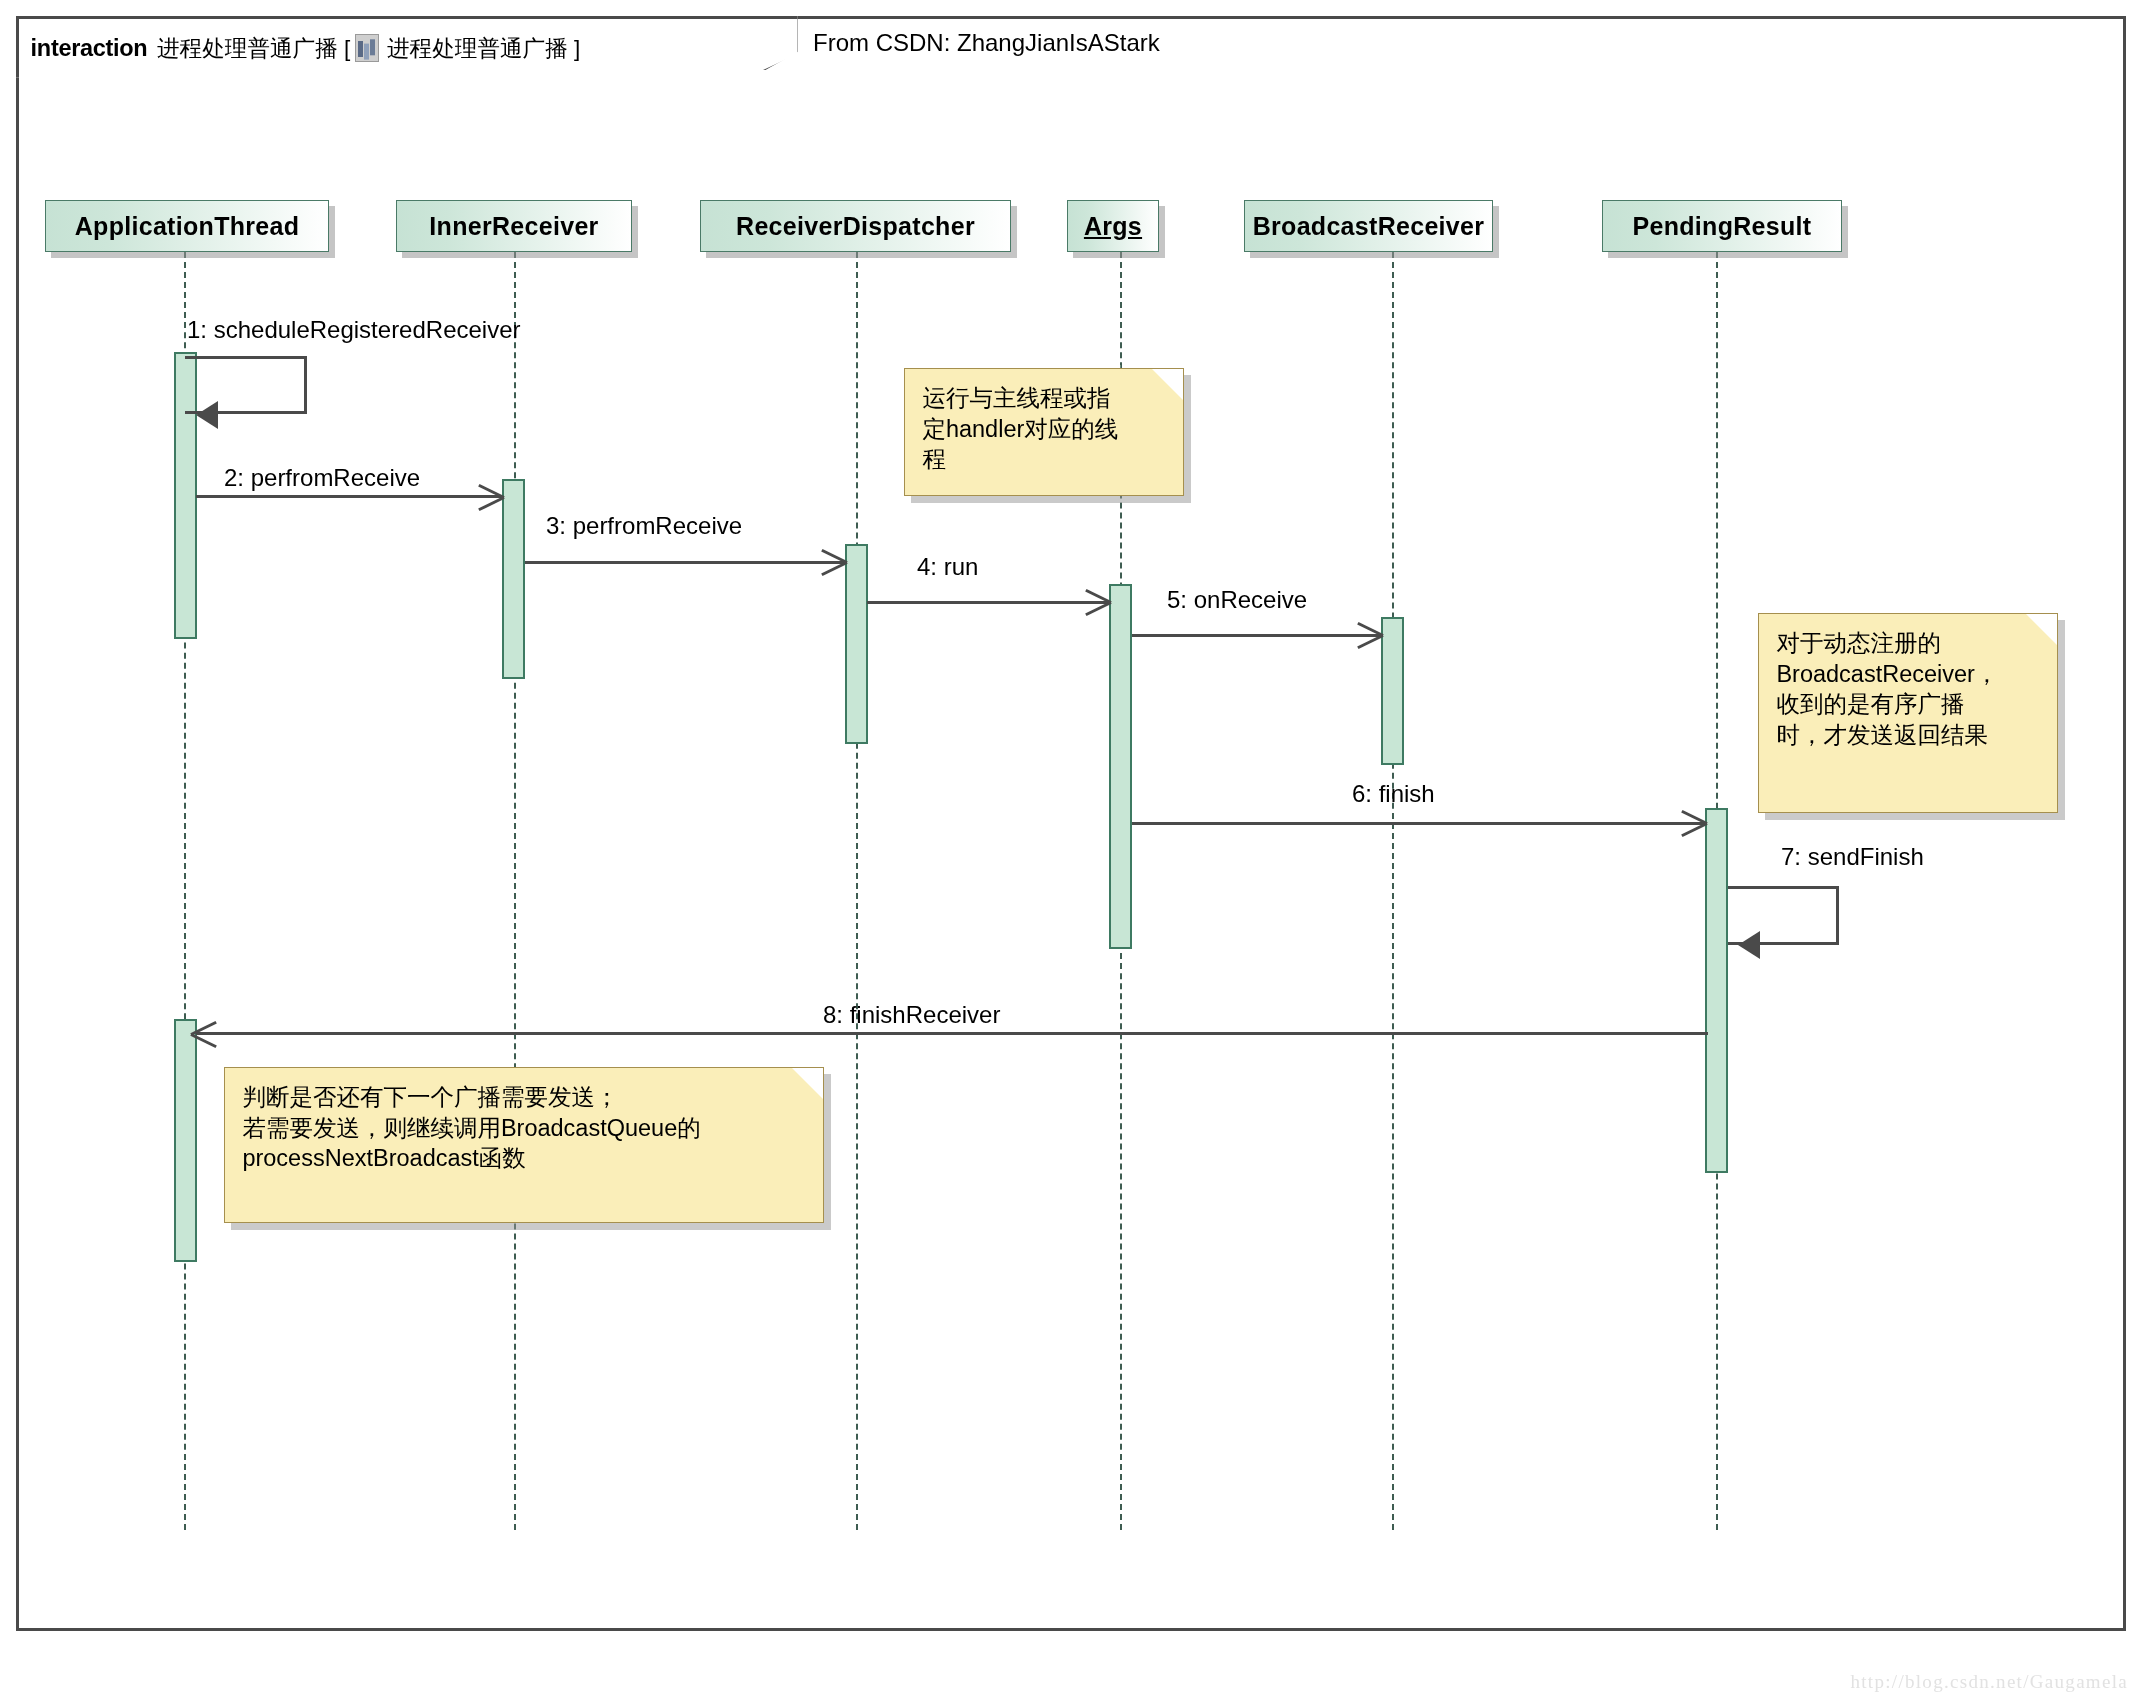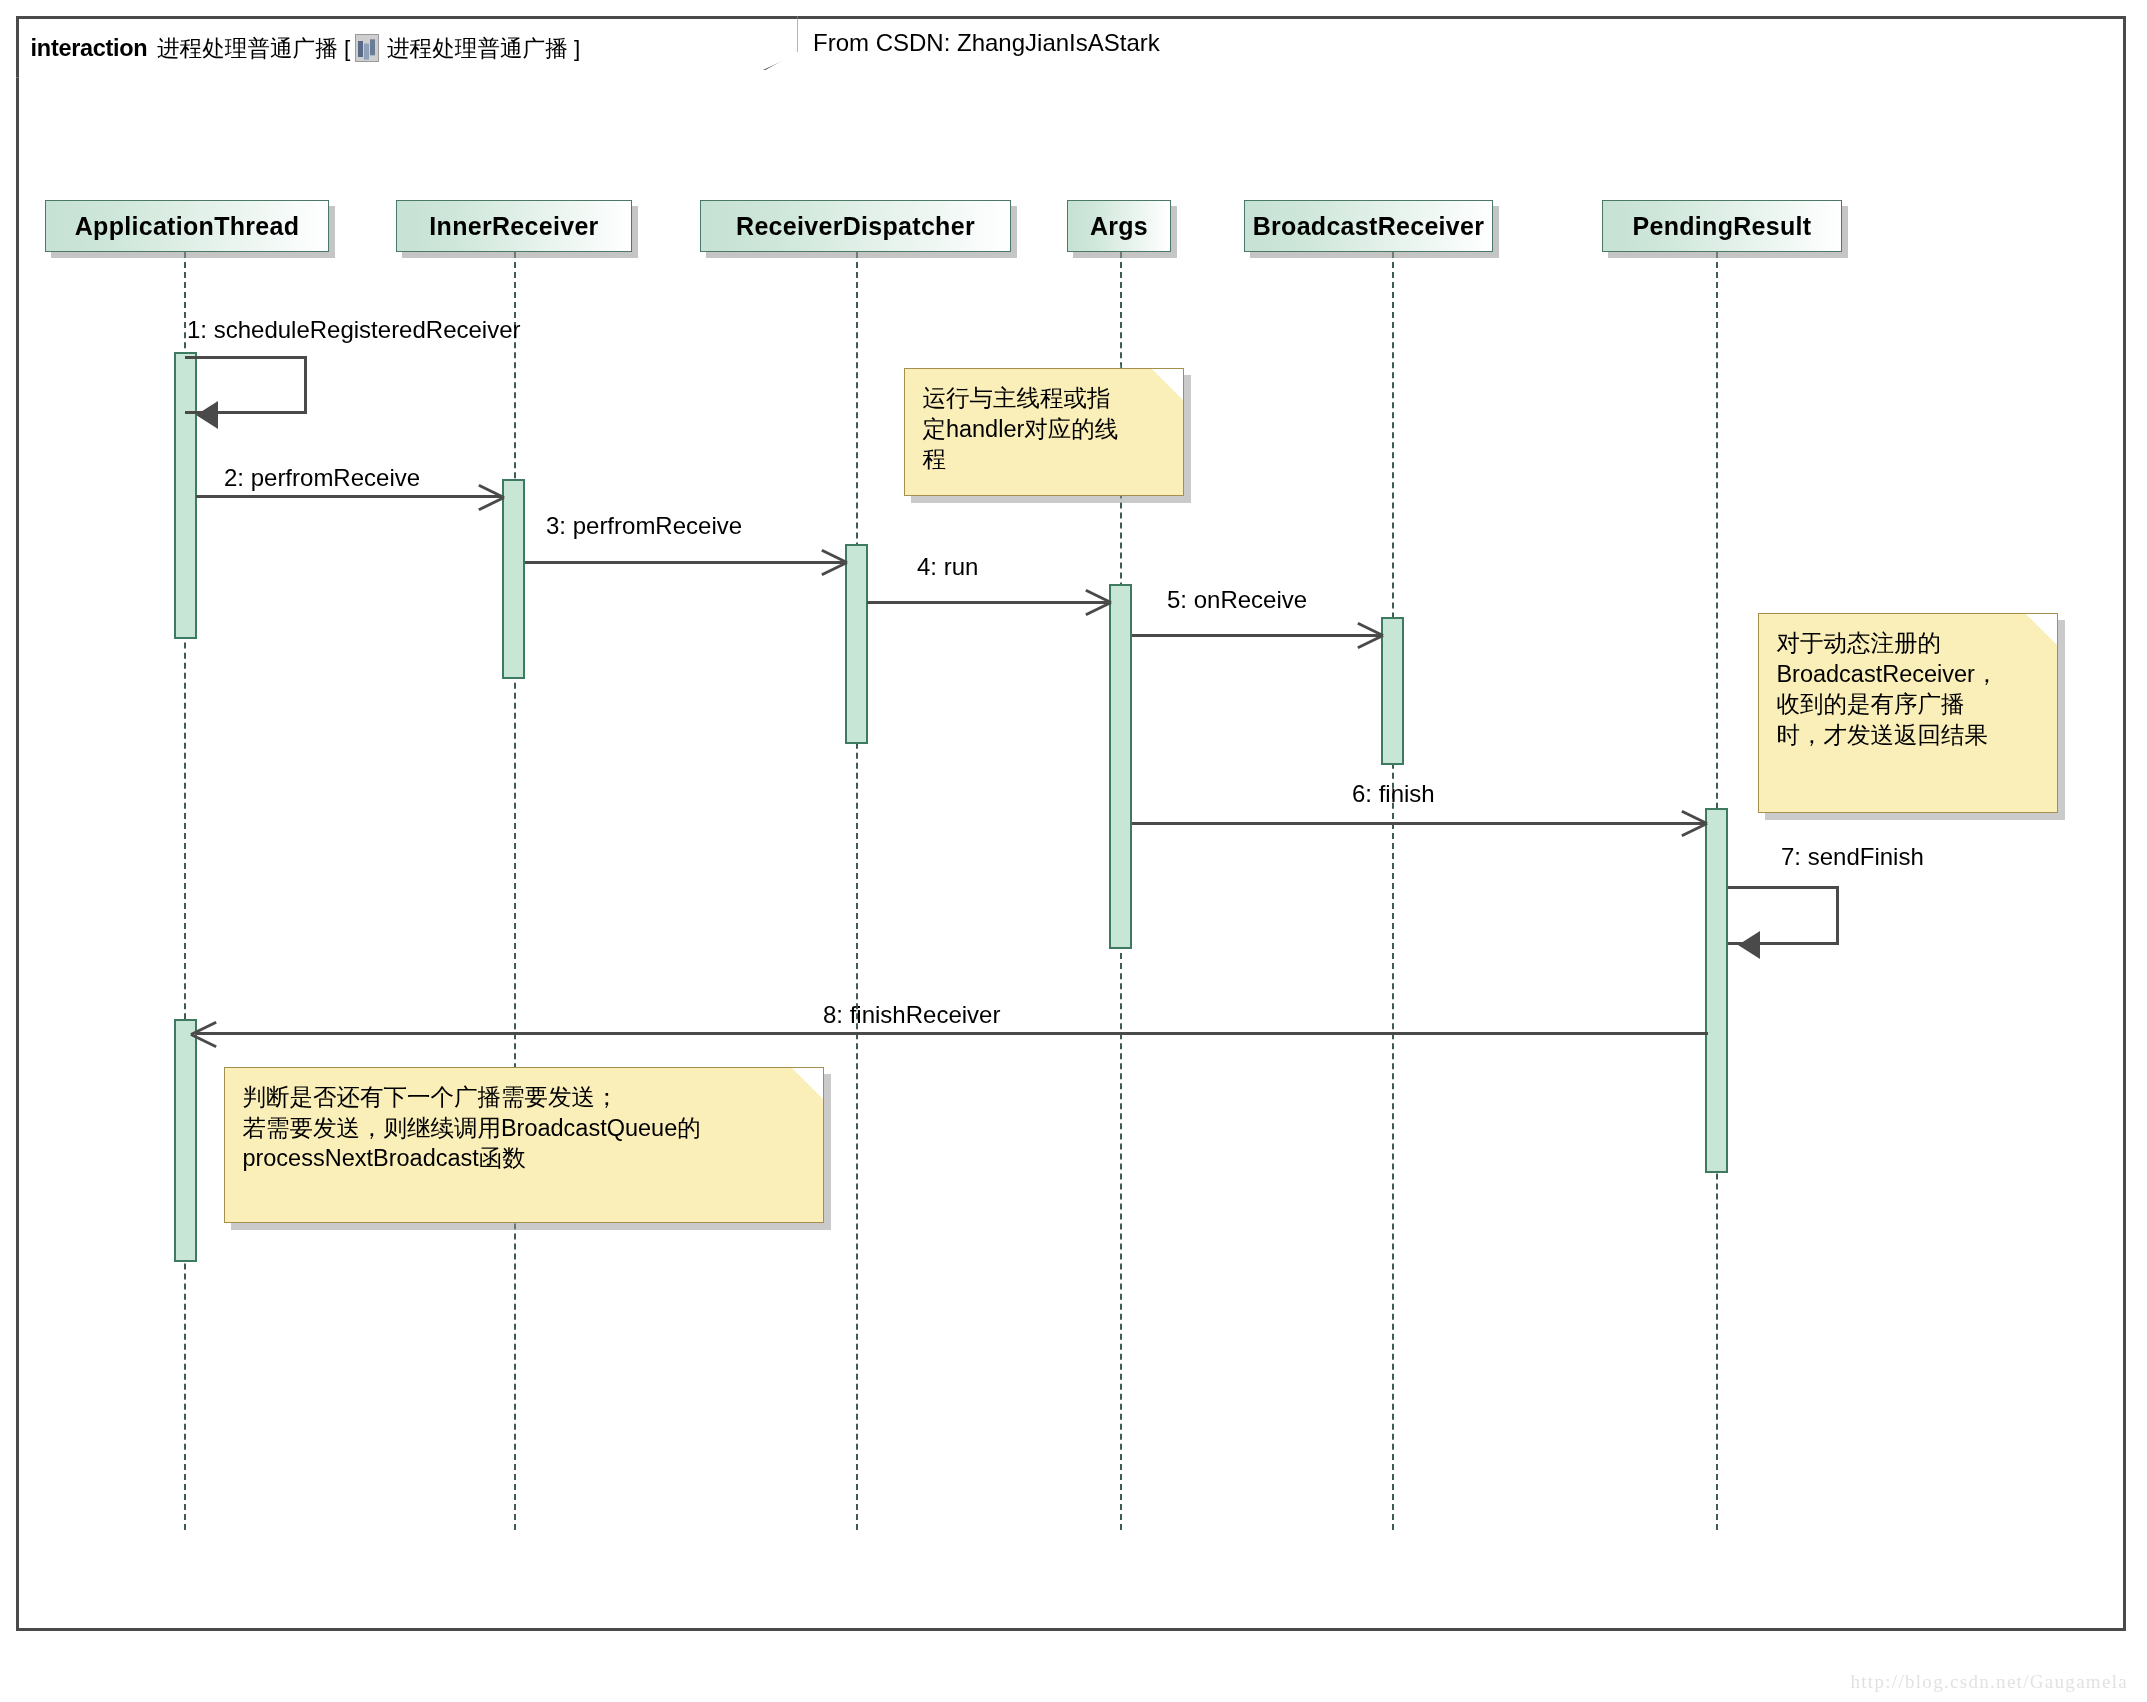--- a/index.html
+++ b/index.html
@@ -270,21 +270,21 @@
   </div>
 
   <div class="actor" style="left:396px; top:200px; width:236px;">
     <span class="actor-label">InnerReceiver</span>
   </div>
 
   <div class="actor" style="left:700px; top:200px; width:311px;">
     <span class="actor-label">ReceiverDispatcher</span>
   </div>
 
-  <div class="actor" style="left:1067px; top:200px; width:104px;">
+  <div class="actor" style="left:1067px; top:200px; width:92px;text-decoration:underline;">
     <span class="actor-label">Args</span>
   </div>
 
   <div class="actor" style="left:1244px; top:200px; width:249px;">
     <span class="actor-label">BroadcastReceiver</span>
   </div>
 
   <div class="actor" style="left:1602px; top:200px; width:240px;">
     <span class="actor-label">PendingResult</span>
   </div>

